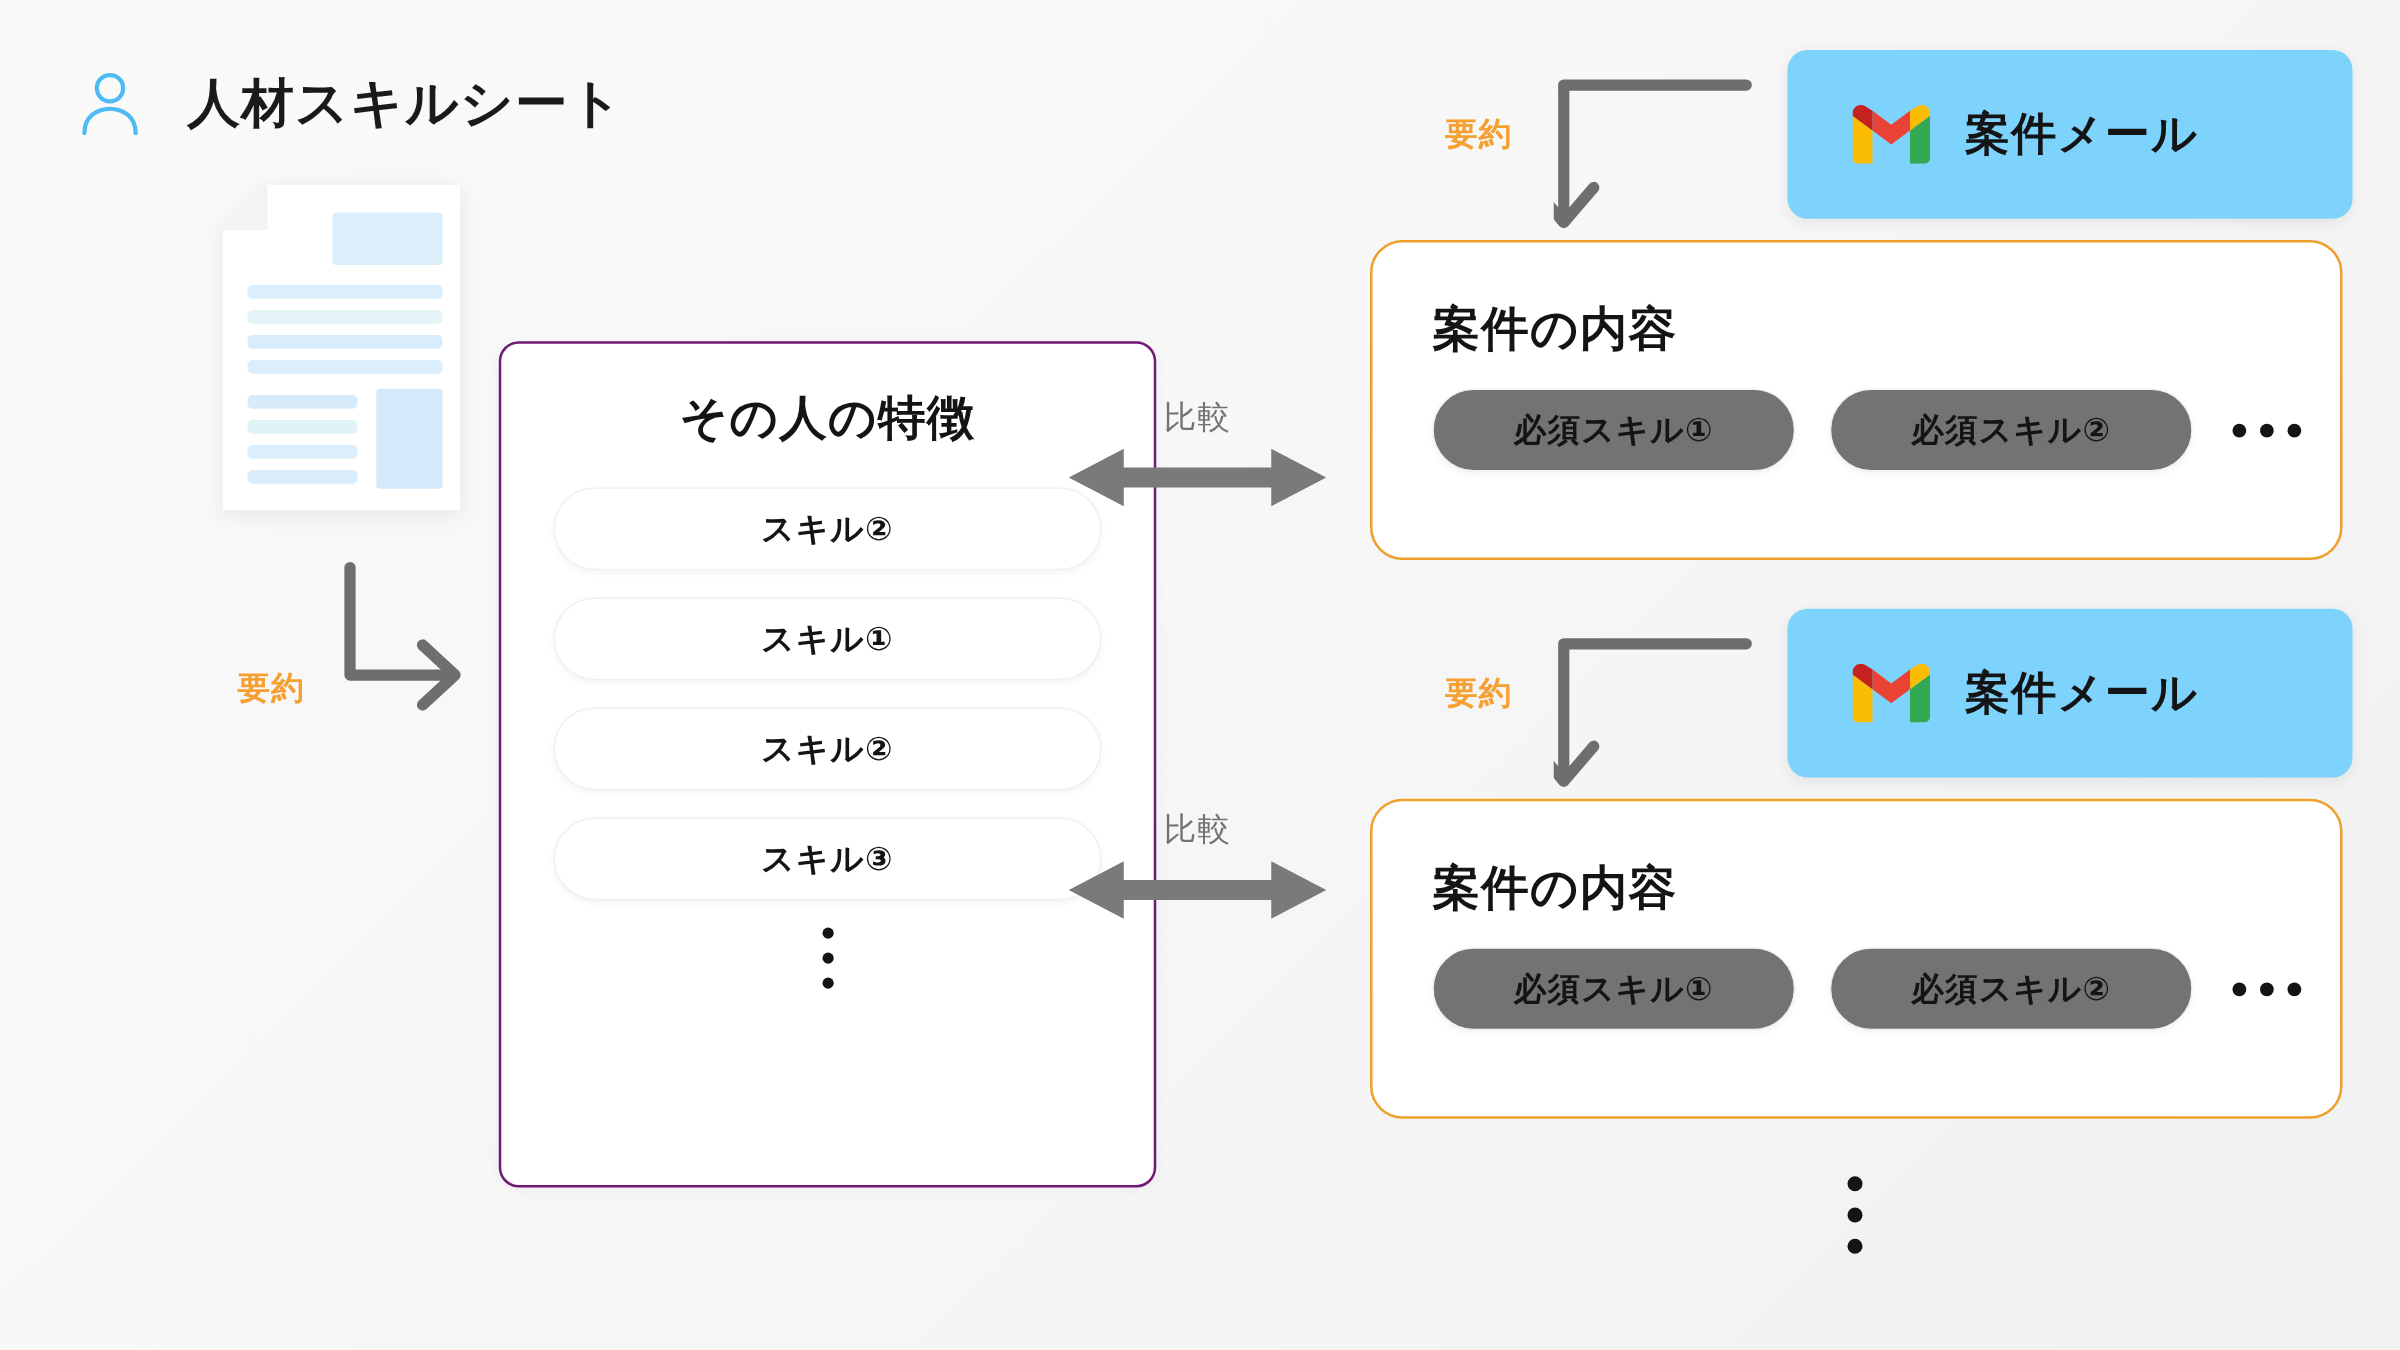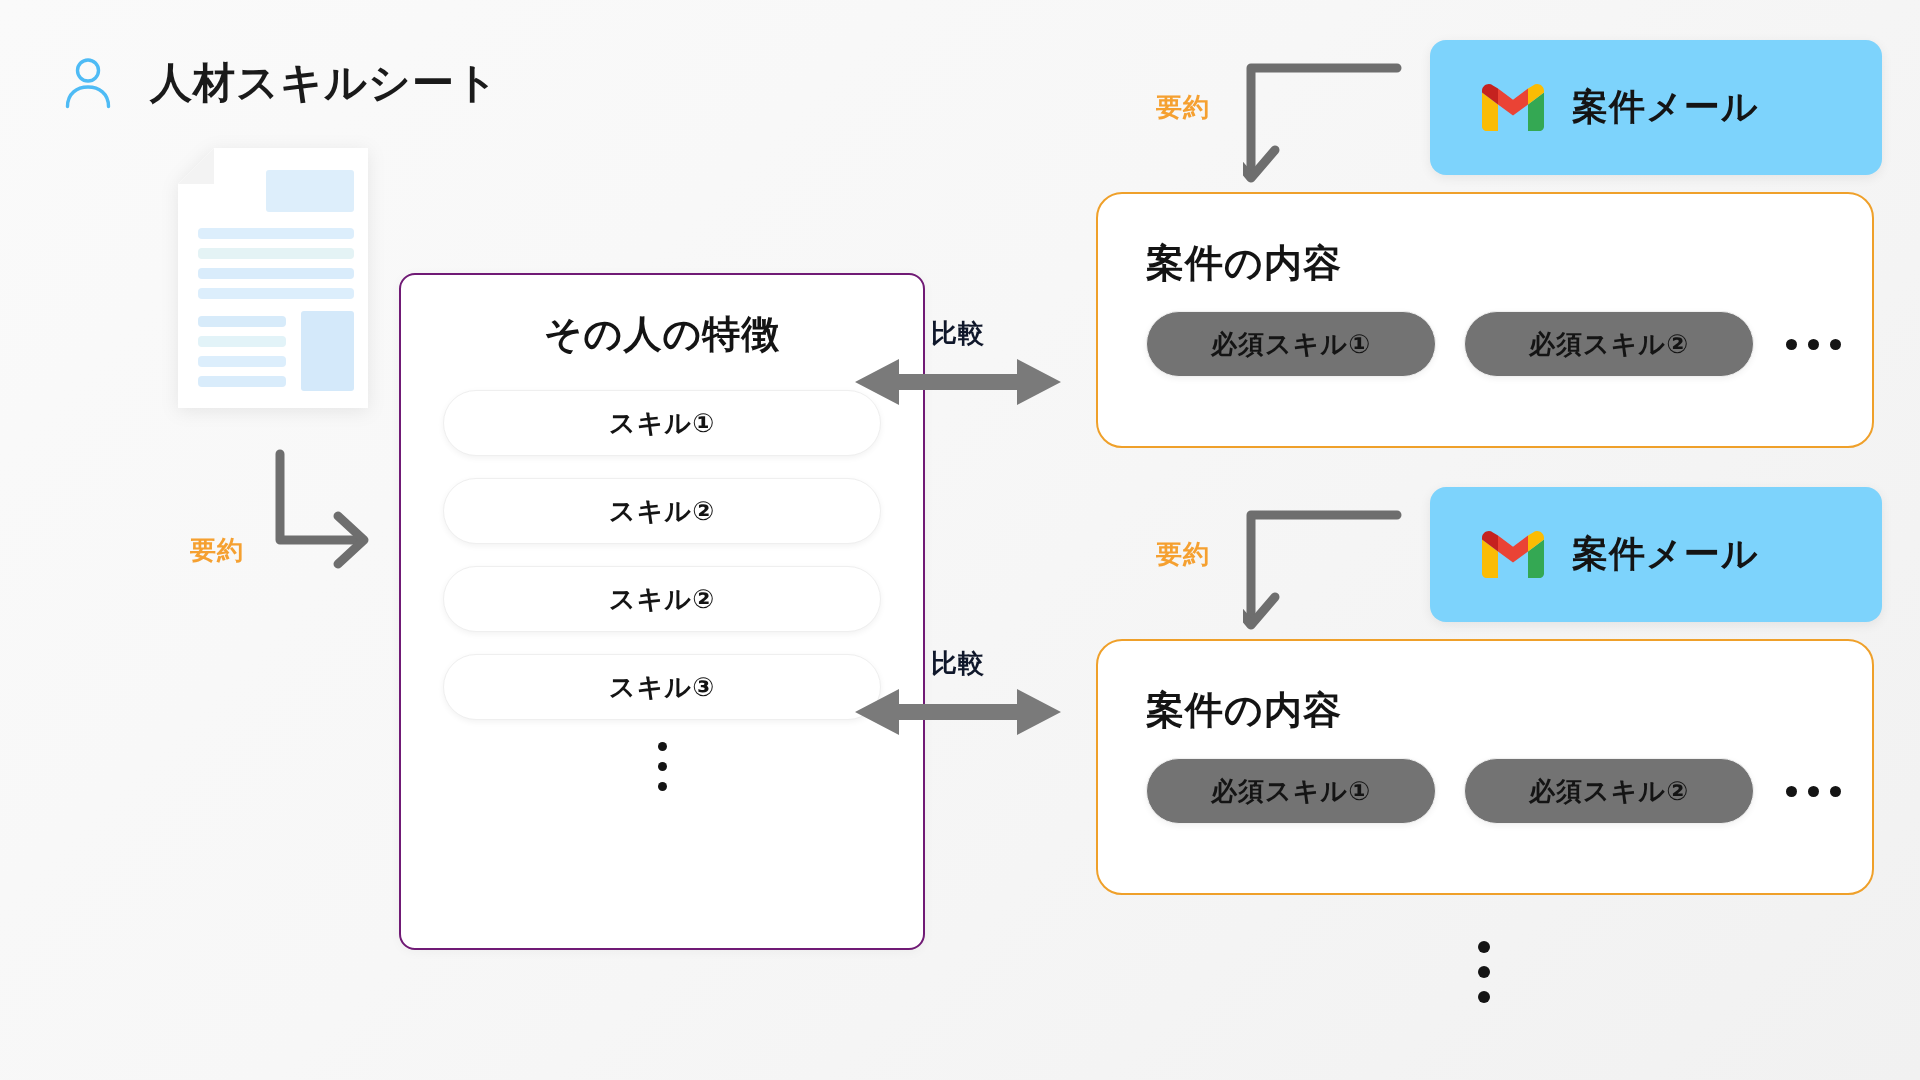--- a/index.html
+++ b/index.html
@@ -81,21 +81,21 @@
     gap: 11px; margin-top: 13px;
   }
   #features-ellipsis i { width: 9px; height: 9px; border-radius: 50%; background: #141414; display:block; }
 
   
   .compare-group { position: absolute; width: 206px; }
   #compare-group-1 { left: 855px; top: 316px; }
   #compare-group-2 { left: 855px; top: 646px; }
   .compare-label {
     text-align: center;
-    font-size: 26px; font-weight: 700; color: #0f172a;
+    font-size: 26px; font-weight: 400; color: #737373;
     letter-spacing: 1px;
     margin-bottom: 6px;
   }
   .compare-arrow { display:block; width: 206px; height: 50px; }
 
   
   .mail-card {
     position: absolute;
     width: 452px; height: 135px;
     background: #7dd3fc;
@@ -191,22 +191,22 @@
 </div>
 
 <div id="summarize-left">要約</div>
 <svg id="summarize-left-arrow" viewBox="0 0 110 130">
   <path d="M8 6 V92 H86" fill="none" stroke="#6E6E6E" stroke-width="9" stroke-linecap="round" stroke-linejoin="round"></path>
   <path d="M66 68 L92 92 L66 116" fill="none" stroke="#6E6E6E" stroke-width="9" stroke-linecap="round" stroke-linejoin="round"></path>
 </svg>
 
 <div id="features-card">
   <div id="features-title">その人の特徴</div>
+  <div class="skill-pill">スキル②</div>
   <div class="skill-pill">スキル①</div>
-  <div class="skill-pill">スキル②</div>
   <div class="skill-pill">スキル②</div>
   <div class="skill-pill">スキル③</div>
   <div id="features-ellipsis">
     <i></i>
       <i></i>
       <i></i>
   </div>
 </div>
 
 <div class="compare-group" id="compare-group-1">

